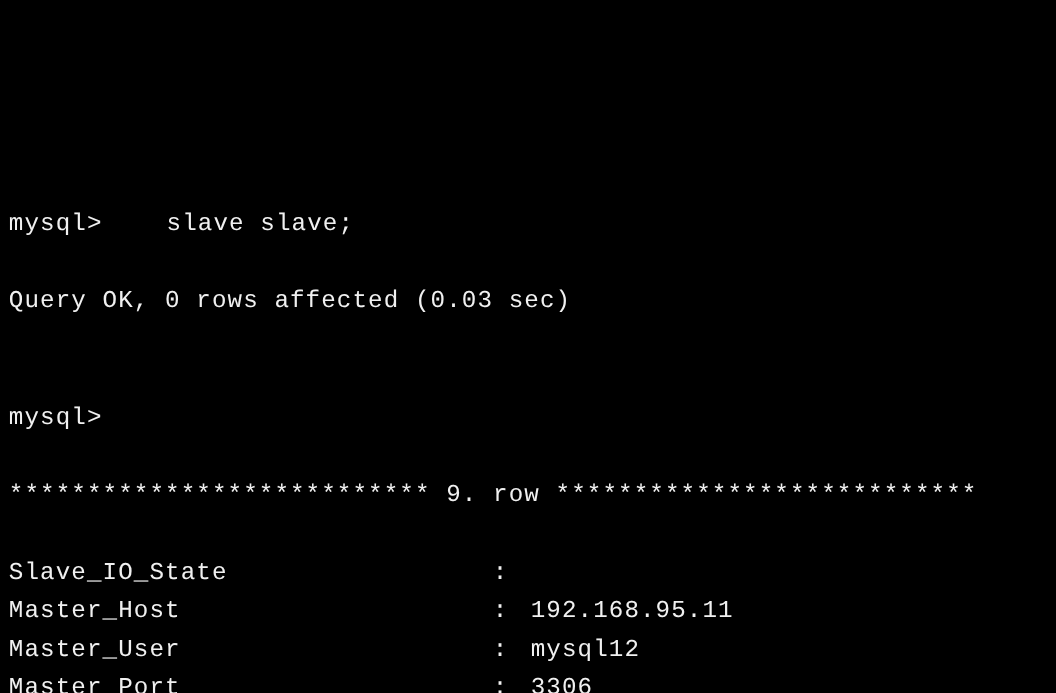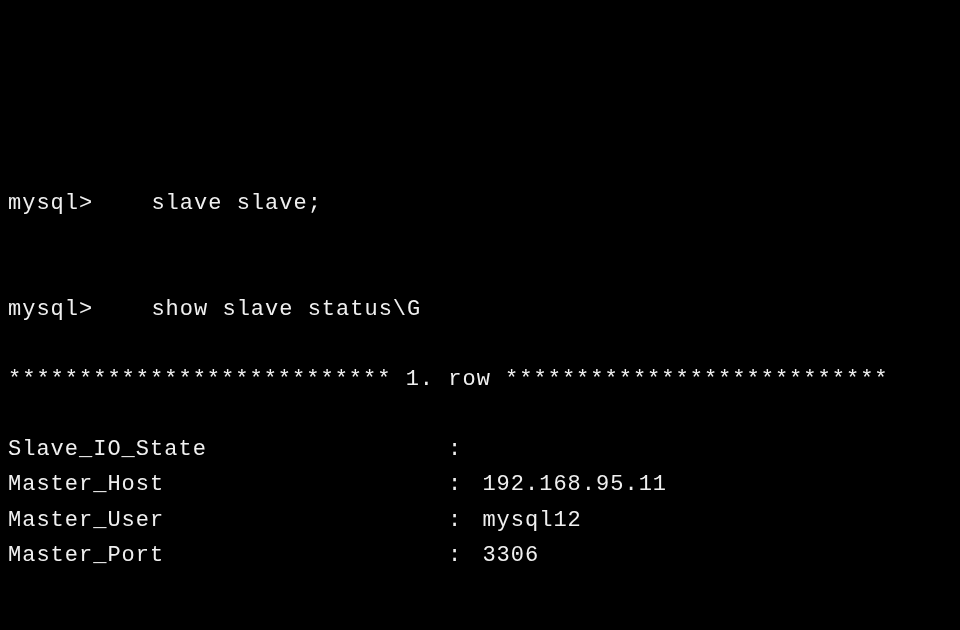--- a/index.html
+++ b/index.html
@@ -44,20 +44,21 @@
       text-align: center;
     }
   </style>
 </head>
 <body>
 
 
 
 <div>
 <span class="terminal-line prompt-line"><span>mysql&gt;</span><span> </span><span>slave slave;</span></span>
+<span class="terminal-line">Query OK, 0 rows affected (0.03 sec)</span>
 <span class="terminal-line"></span>
-<span class="terminal-line prompt-line"><span>mysql&gt;</span><span> </span><span>show slave status\G</span></span>
-<span class="terminal-line">*************************** 1. row ***************************</span>
+<span class="terminal-line prompt-line"><span>mysql&gt;</span><span> </span></span>
+<span class="terminal-line">*************************** 9. row ***************************</span>
 <div id="status-rows"><span class="terminal-line status-line"><span class="status-key">Slave_IO_State</span><span class="status-colon">:</span><span class="status-value"> </span></span><span class="terminal-line status-line"><span class="status-key">Master_Host</span><span class="status-colon">:</span><span class="status-value"> 192.168.95.11</span></span><span class="terminal-line status-line"><span class="status-key">Master_User</span><span class="status-colon">:</span><span class="status-value"> mysql12</span></span><span class="terminal-line status-line"><span class="status-key">Master_Port</span><span class="status-colon">:</span><span class="status-value"> 3306</span></span></div>
 </div>
 
 
 
 
 </body></html>

